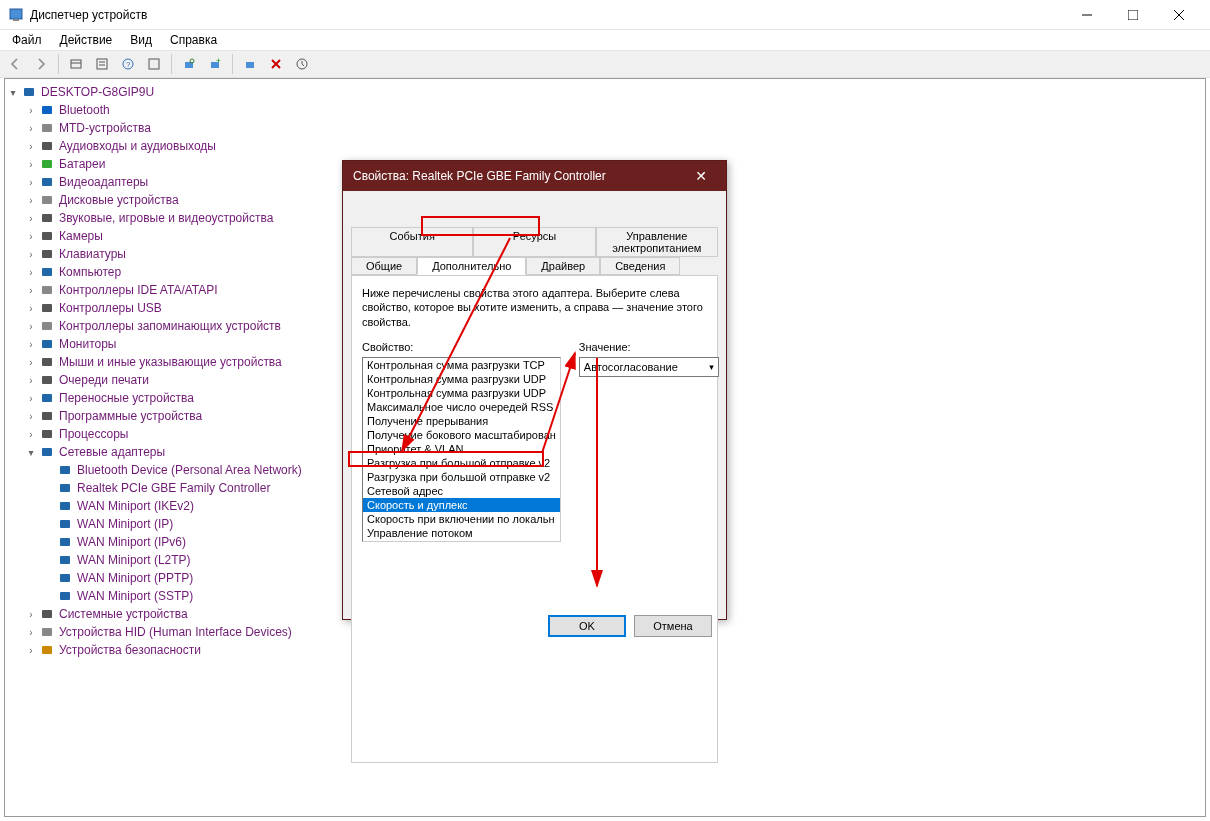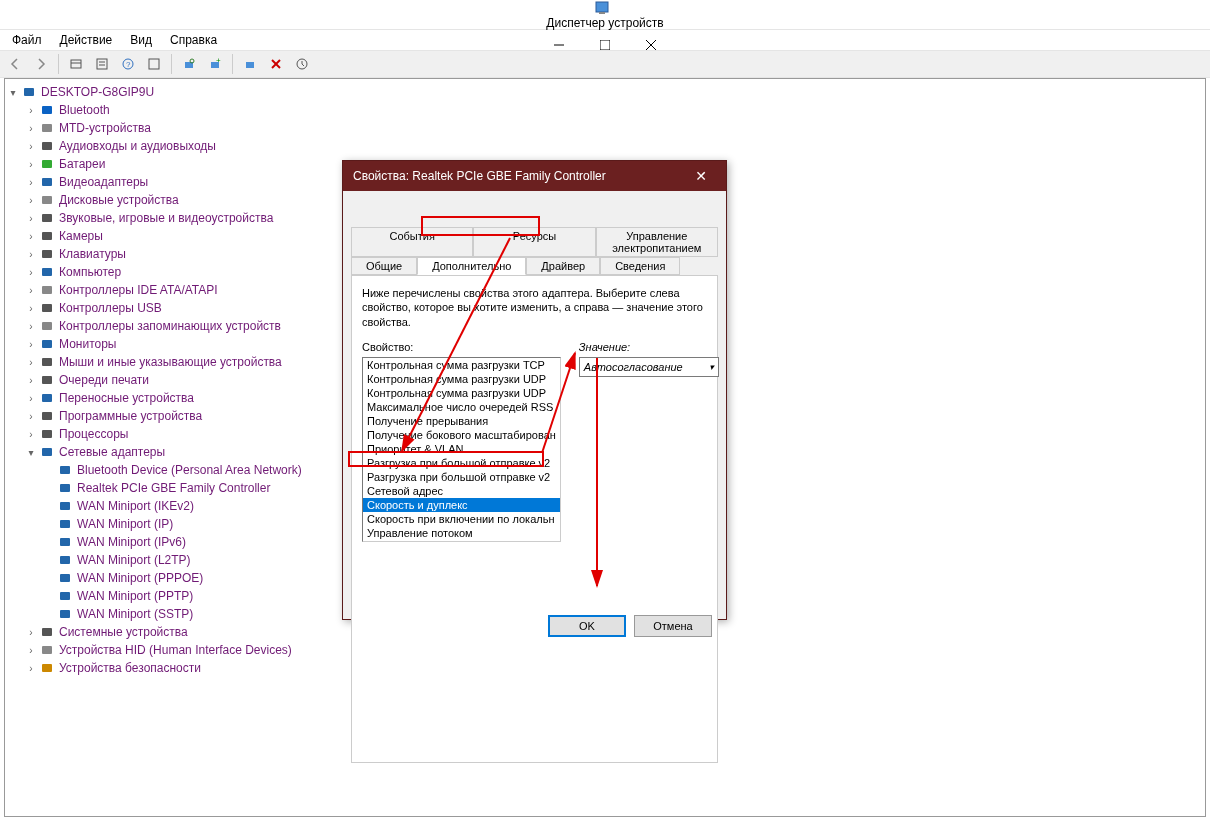--- a/index.html
+++ b/index.html
@@ -1,19 +1,19 @@
 <!DOCTYPE html>
 <html><head>
 <meta charset="utf-8">
 <style>
 * { box-sizing: border-box; margin: 0; padding: 0; }
 body { font-family: "Segoe UI", Tahoma, sans-serif; font-size: 12px; background: #fff; width: 1210px; height: 821px; overflow: hidden; position: relative; }
 
 
-.window-titlebar { height: 30px; background: #fff; border-bottom: 1px solid #e5e5e5; display: flex; align-items: center; padding: 0 8px; flex-direction: column; }
+.window-titlebar { height: 30px; background: #fff; border-bottom: 1px solid #e5e5e5; display: flex; align-items: center; padding: 0 8px; }
 .window-titlebar .icon { width: 16px; height: 16px; margin-right: 6px; }
 .window-titlebar .title { flex: 1; font-size: 12px; color: #000; }
 .window-titlebar .win-buttons { display: flex; }
 .window-titlebar .win-btn { width: 46px; height: 30px; display: flex; align-items: center; justify-content: center; color: #000; }
 
 .menubar { height: 20px; display: flex; align-items: center; padding: 0 4px; gap: 2px; }
 .menubar .menuitem { padding: 2px 8px; }
 
 .toolbar { height: 28px; border-top: 1px solid #e5e5e5; border-bottom: 1px solid #e5e5e5; display: flex; align-items: center; padding: 0 4px; gap: 4px; background:#f0f0f0;}
 .toolbar .tbtn { width: 22px; height: 22px; display: flex; align-items: center; justify-content: center; border: 1px solid transparent; }
@@ -39,21 +39,21 @@
 .tabstrip { position: relative; }
 .tabrow { display: flex; position: relative; }
 .tab { border: 1px solid #ccc; background: #f0f0f0; padding: 2px 14px; font-size: 11px; position: relative; z-index: 1; }
 .tab.active { background: #fff; border-bottom-color: #fff; z-index: 3; }
 .tabrow.row1 .tab { flex: 1; text-align: center; }
 .tabrow.row2 .tab { }
 .tabcontent { padding: 10px 10px; font-size: 11px; }
 .desc { margin-bottom: 12px; line-height: 1.3; }
 .prop-area { display: flex; gap: 18px; }
 .prop-left { flex: 1.15; }
-.prop-right { flex: 0.85; font-style: italic; }
+.prop-right { flex: 0.85; }
 .fieldlabel { margin-bottom: 4px; }
 .listbox { border: 1px inset #ccc; background: #fff; height: 185px; overflow-y: scroll; font-size: 11px; }
 .listbox .opt { padding: 0 4px; line-height: 14px; white-space: nowrap; overflow: hidden; text-overflow: clip; }
 .listbox .opt.selected { background: #0078d7; color: #fff; }
 .dropdown { width: 140px; border: 1px solid #7a7a7a; background: #fff; padding: 1px 18px 1px 4px; font-size: 11px; position: relative; height: 20px; display: flex; align-items: center; }
 .dropdown::after { content: "▾"; position: absolute; right: 4px; font-size: 9px; color: #000; }
 
 .dialog-footer { position: absolute; bottom: 10px; right: 14px; display: flex; gap: 8px; }
 .dlg-btn { width: 78px; height: 22px; border: 1px solid #999; background: #e1e1e1; font-size: 11px; }
 .dlg-btn.primary { border: 2px solid #0078d7; }
@@ -436,30 +436,20 @@
   </div>
       <div class="tree-row">
     <span class="indent" style="width:36px"></span>
     <span class="expander"></span>
     <span class="tree-icon">
           <svg width="14" height="14">
             <rect x="2" y="3" width="10" height="8" fill="#26a" rx="1"></rect>
           </svg>
         </span>
     <span class="tree-label">WAN Miniport (L2TP)</span>
-  </div>
-      <div class="tree-row">
-    <span class="indent" style="width:36px"></span>
-    <span class="expander"></span>
-    <span class="tree-icon">
-          <svg width="14" height="14">
-            <rect x="2" y="3" width="10" height="8" fill="#26a" rx="1"></rect>
-          </svg>
-        </span>
-    <span class="tree-label">WAN Miniport (PPPOE)</span>
   </div>
       <div class="tree-row">
     <span class="indent" style="width:36px"></span>
     <span class="expander"></span>
     <span class="tree-icon">
           <svg width="14" height="14">
             <rect x="2" y="3" width="10" height="8" fill="#26a" rx="1"></rect>
           </svg>
         </span>
     <span class="tree-label">WAN Miniport (PPTP)</span>

